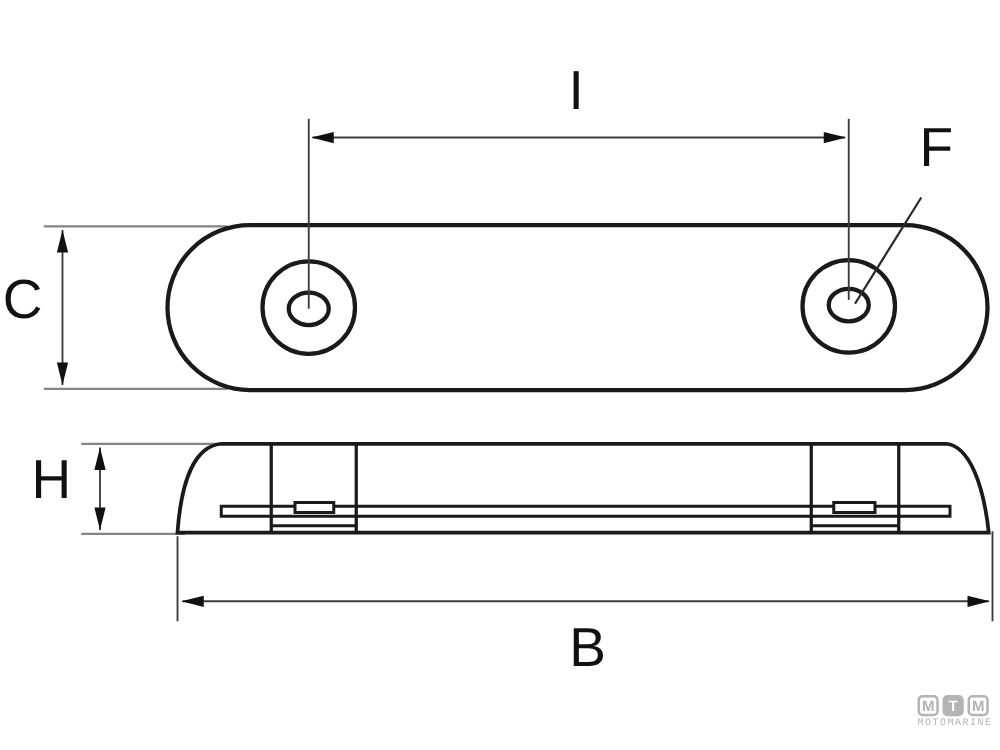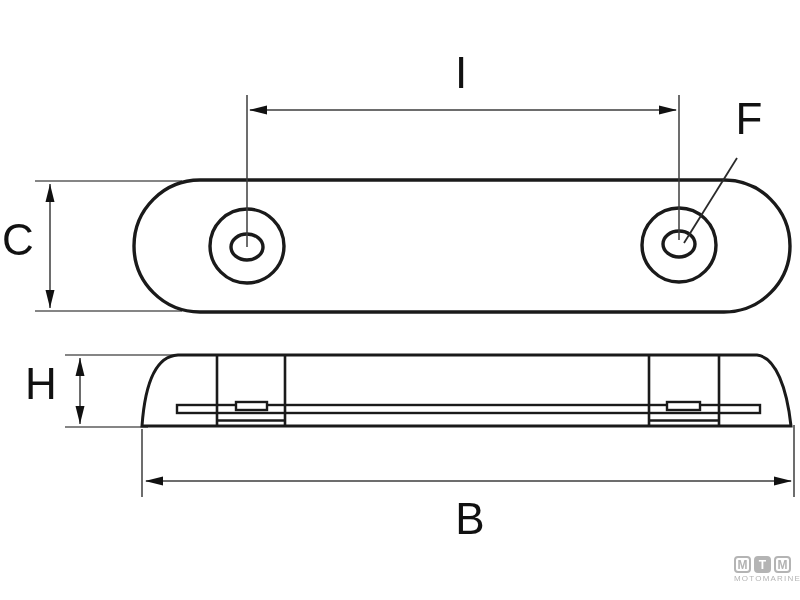--- a/index.html
+++ b/index.html
@@ -15,21 +15,21 @@
   }
   .logo{position:absolute;left:734px;top:556px;width:60px;}
   .logo-tiles{display:flex;gap:3px;}
   .logo-tile{
     box-sizing:border-box;width:17px;height:17px;border:2px solid #b4b4b4;border-radius:4px;
     background:#fff;color:#b4b4b4;display:flex;align-items:center;justify-content:center;
     font-family:"Liberation Sans", sans-serif;font-size:12px;font-weight:bold;line-height:1;
   }
   .logo-tile.filled{background:#b4b4b4;color:#ffffff;}
   .logo-word{
-    margin-top:2px;font-family:Liberation Sans, sans-serif;font-size:8px;
+    margin-top:2px;font-family:Liberation Mono, monospace;font-size:8px;
     color:#b4b4b4;letter-spacing:1.2px;white-space:nowrap;line-height:1;
   }
 </style>
 </head>
 <body>
 
 <div class="canvas">
 
   <svg class="drawing-svg" width="800" height="600" viewBox="0 0 800 600">
 

